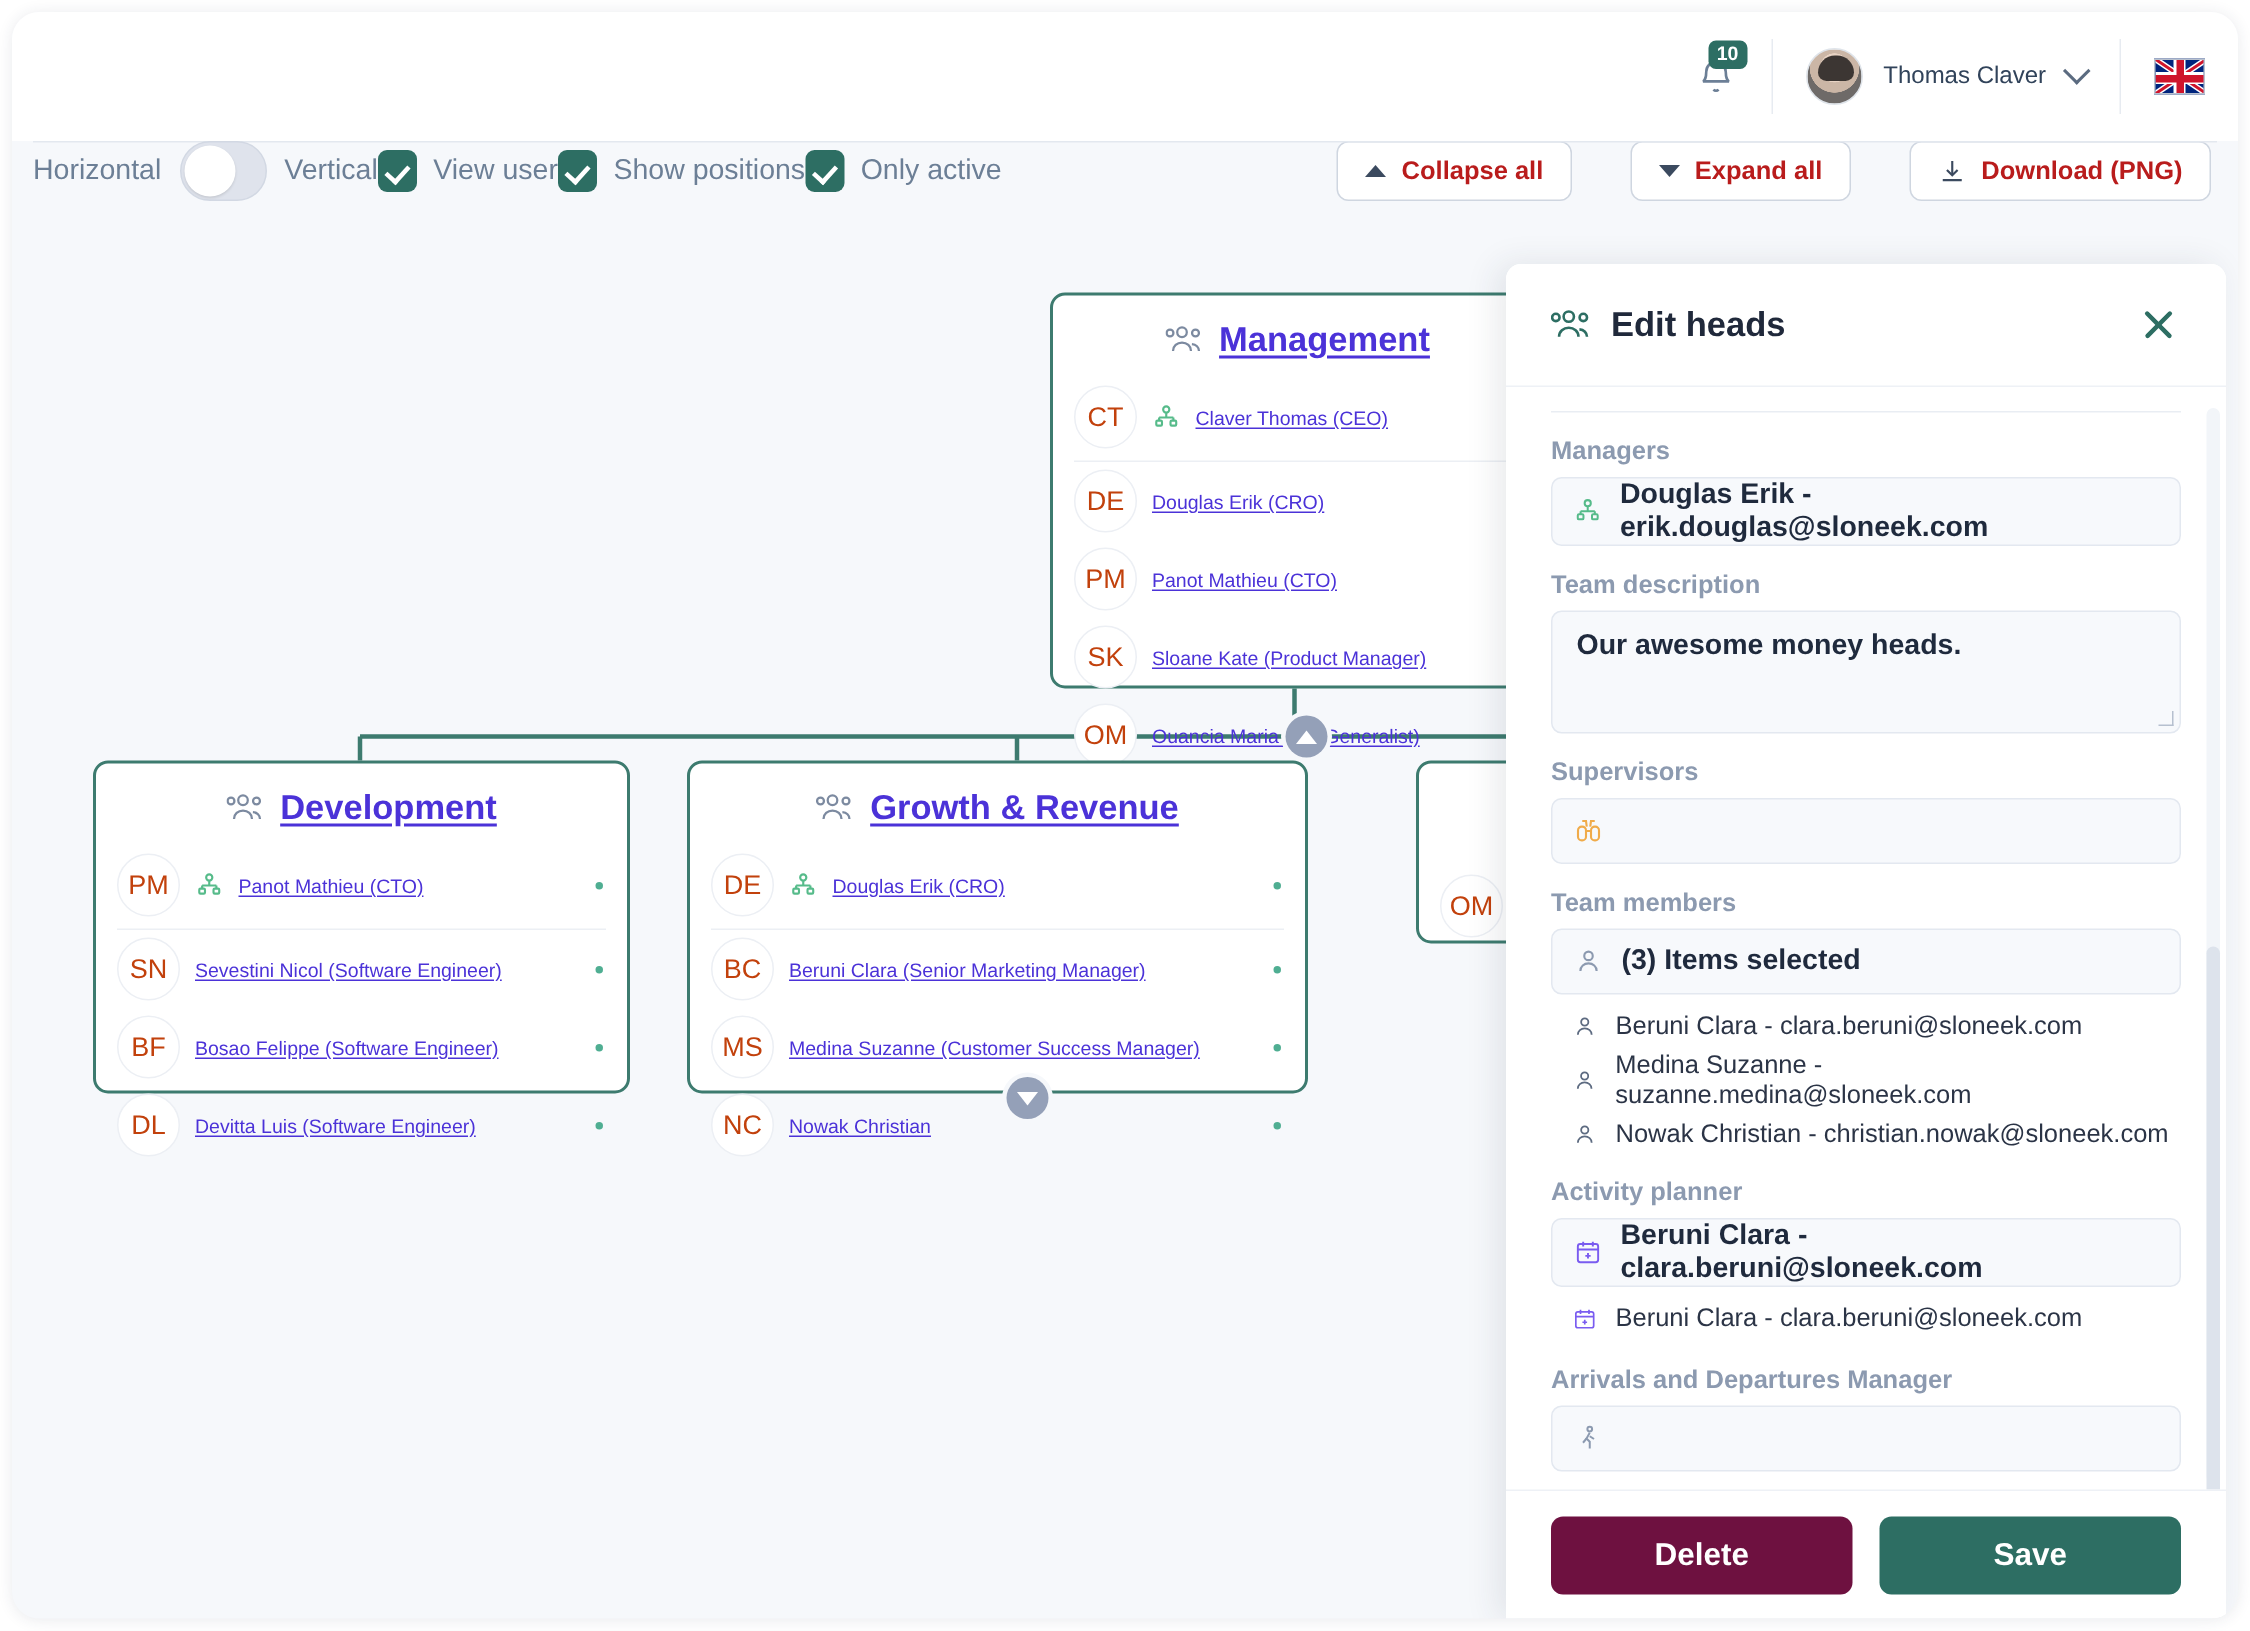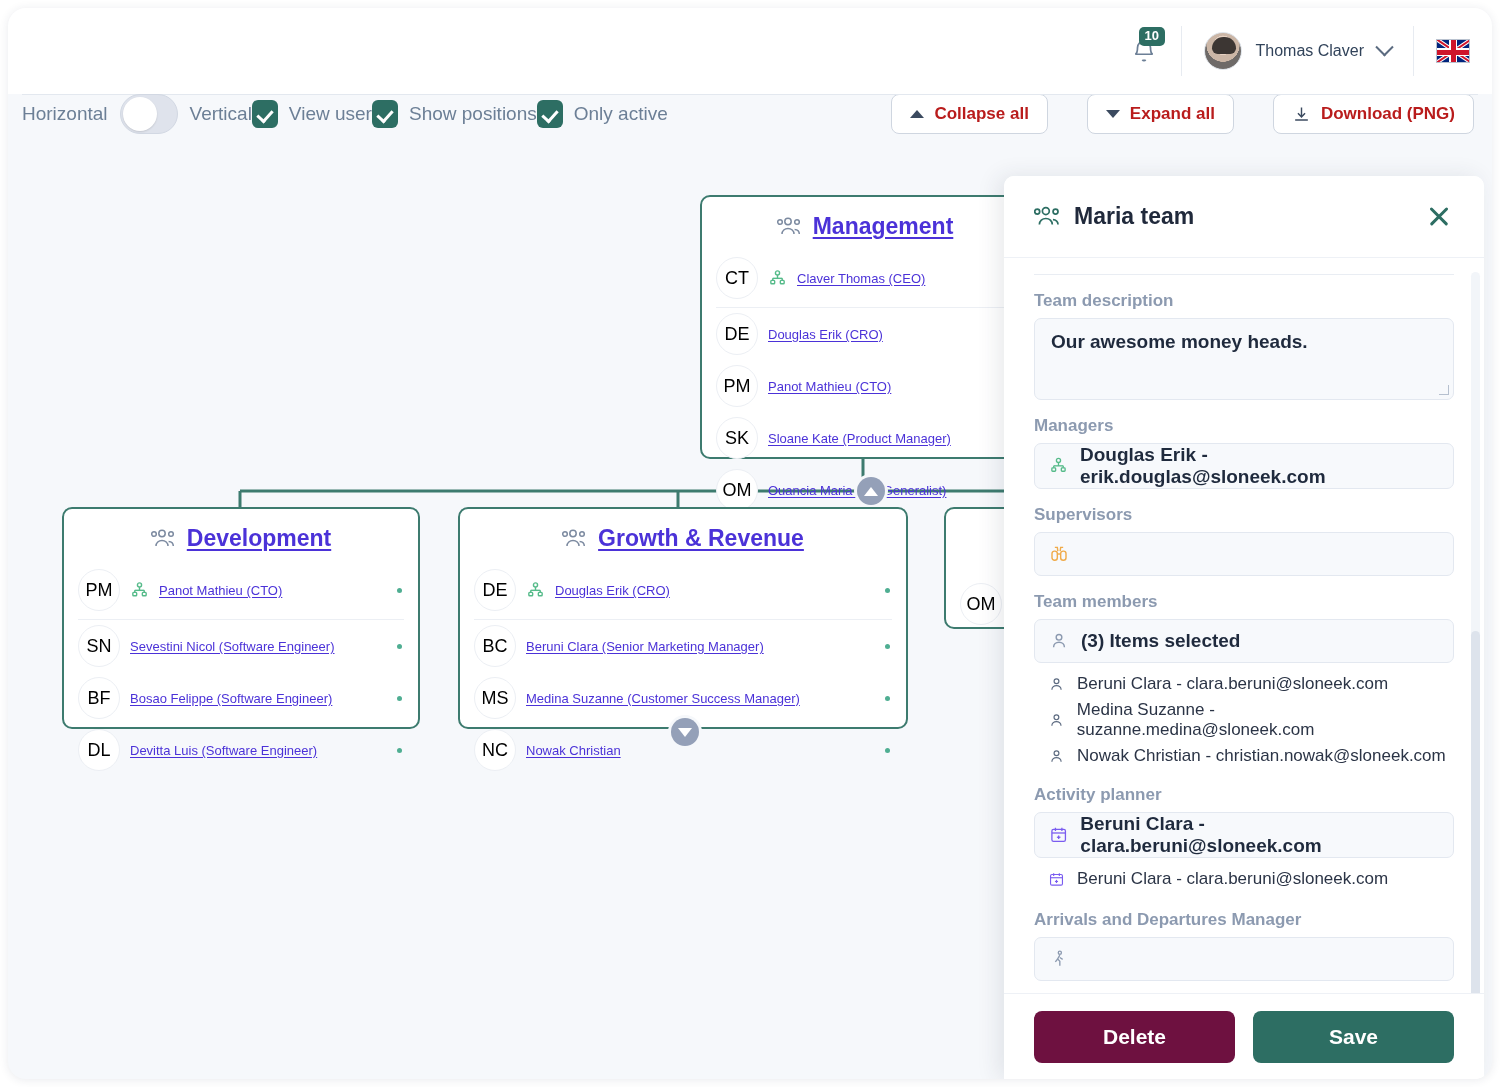--- a/index.html
+++ b/index.html
@@ -141,21 +141,21 @@
     padding: 5px 14px; gap: 10px; position:relative;
   }
   .row.lead { padding-bottom: 9px; }
   .row.lead::after{
     content:""; position:absolute; left:14px; right:14px; bottom:0; height:1px; background:#eceff4;
   }
   .ini {
     min-width: 42px; width:42px; height: 42px; border-radius:50%;
     border:1px solid #eceff4; background:#fff;
     display:flex; align-items:center; justify-content:center;
-    font-size: 18px; color:#000000;
+    font-size: 18px; color:#c2410c;
   }
   .pname {
     font-size: 13px; color:#4b32d8; text-decoration: underline; text-underline-offset: 2px;
     white-space: nowrap;
   }
   .dot-active {
     position:absolute; right: 16px; width:5px; height:5px; border-radius:50%; background:#4fae92;
   }
   .toggle-circle {
     position:absolute; width: 28px; height:28px; border-radius:50%;
@@ -409,21 +409,21 @@
         <span class="pname">Bosao Felippe (Software Engineer)</span>
         <span class="dot-active"></span>
       </div>
       <div class="row">
         <span class="ini">DL</span>
         <span class="pname">Devitta Luis (Software Engineer)</span>
         <span class="dot-active"></span>
       </div>
     </div>
 
-    <div class="node" style="left:450px; top:334px; width:450px; height:222px;">
+    <div class="node" style="left:450px; top:334px; width:414px; height:222px;">
       <div class="node-title">
         <svg class="ic" width="26" height="22" viewBox="0 0 26 22" fill="none" stroke="#7c8aa0" stroke-width="1.5">
           <circle cx="11" cy="5.5" r="3.2"></circle>
             <path d="M5 18c0-3.3 2.7-5.6 6-5.6s6 2.3 6 5.6"></path>
           <circle cx="20" cy="6" r="2.3"></circle>
             <path d="M17.6 13.4c2.8.2 4.7 2.2 4.7 4.6"></path>
           <circle cx="3" cy="6" r="2.3"></circle>
         </svg>
         <span>Growth &amp; Revenue</span>
       </div>
@@ -472,46 +472,46 @@
   <div class="panel">
 
     <div class="panel-head">
       <svg class="ic" width="28" height="24" viewBox="0 0 26 22" fill="none" stroke="#2d6e63" stroke-width="1.6">
         <circle cx="11" cy="5.5" r="3.2"></circle>
           <path d="M5 18c0-3.3 2.7-5.6 6-5.6s6 2.3 6 5.6"></path>
         <circle cx="20" cy="6" r="2.3"></circle>
           <path d="M17.6 13.4c2.8.2 4.7 2.2 4.7 4.6"></path>
         <circle cx="3" cy="6" r="2.3"></circle>
       </svg>
-      <span class="panel-title">Maria team</span>
+      <span class="panel-title">Edit heads</span>
       <span class="panel-close"></span>
     </div>
 
     <div class="panel-body">
       <div class="cut-line"></div>
-
-      <div class="fld">
-        <div class="fld-label">Team description</div>
-        <div class="textarea">Our awesome money heads.</div>
-      </div>
 
       <div class="fld">
         <div class="fld-label">Managers</div>
         <div class="inputbox">
           <svg class="ic" width="20" height="20" viewBox="0 0 24 24" fill="none" stroke="#56bb8a" stroke-width="1.7">
             <circle cx="12" cy="5" r="2.6"></circle>
               <path d="M12 7.6v4.2"></path>
               <path d="M6 11.8h12"></path>
               <path d="M6 11.8v2.4"></path>
               <path d="M18 11.8v2.4"></path>
             <rect x="3.6" y="14.4" width="4.8" height="4.2" rx="1"></rect>
               <rect x="15.6" y="14.4" width="4.8" height="4.2" rx="1"></rect>
           </svg>
           <span>Douglas Erik - erik.douglas@sloneek.com</span>
         </div>
+      </div>
+
+      <div class="fld">
+        <div class="fld-label">Team description</div>
+        <div class="textarea">Our awesome money heads.</div>
       </div>
 
       <div class="fld">
         <div class="fld-label">Supervisors</div>
         <div class="inputbox">
           <svg class="ic" width="20" height="20" viewBox="0 0 24 24" fill="none" stroke="#f0ab4a" stroke-width="1.7">
             <path d="M7 4h3l.6 4.5"></path>
               <path d="M17 4h-3l-.6 4.5"></path>
             <rect x="3.6" y="8.5" width="6.4" height="11" rx="3"></rect>
             <rect x="14" y="8.5" width="6.4" height="11" rx="3"></rect>

